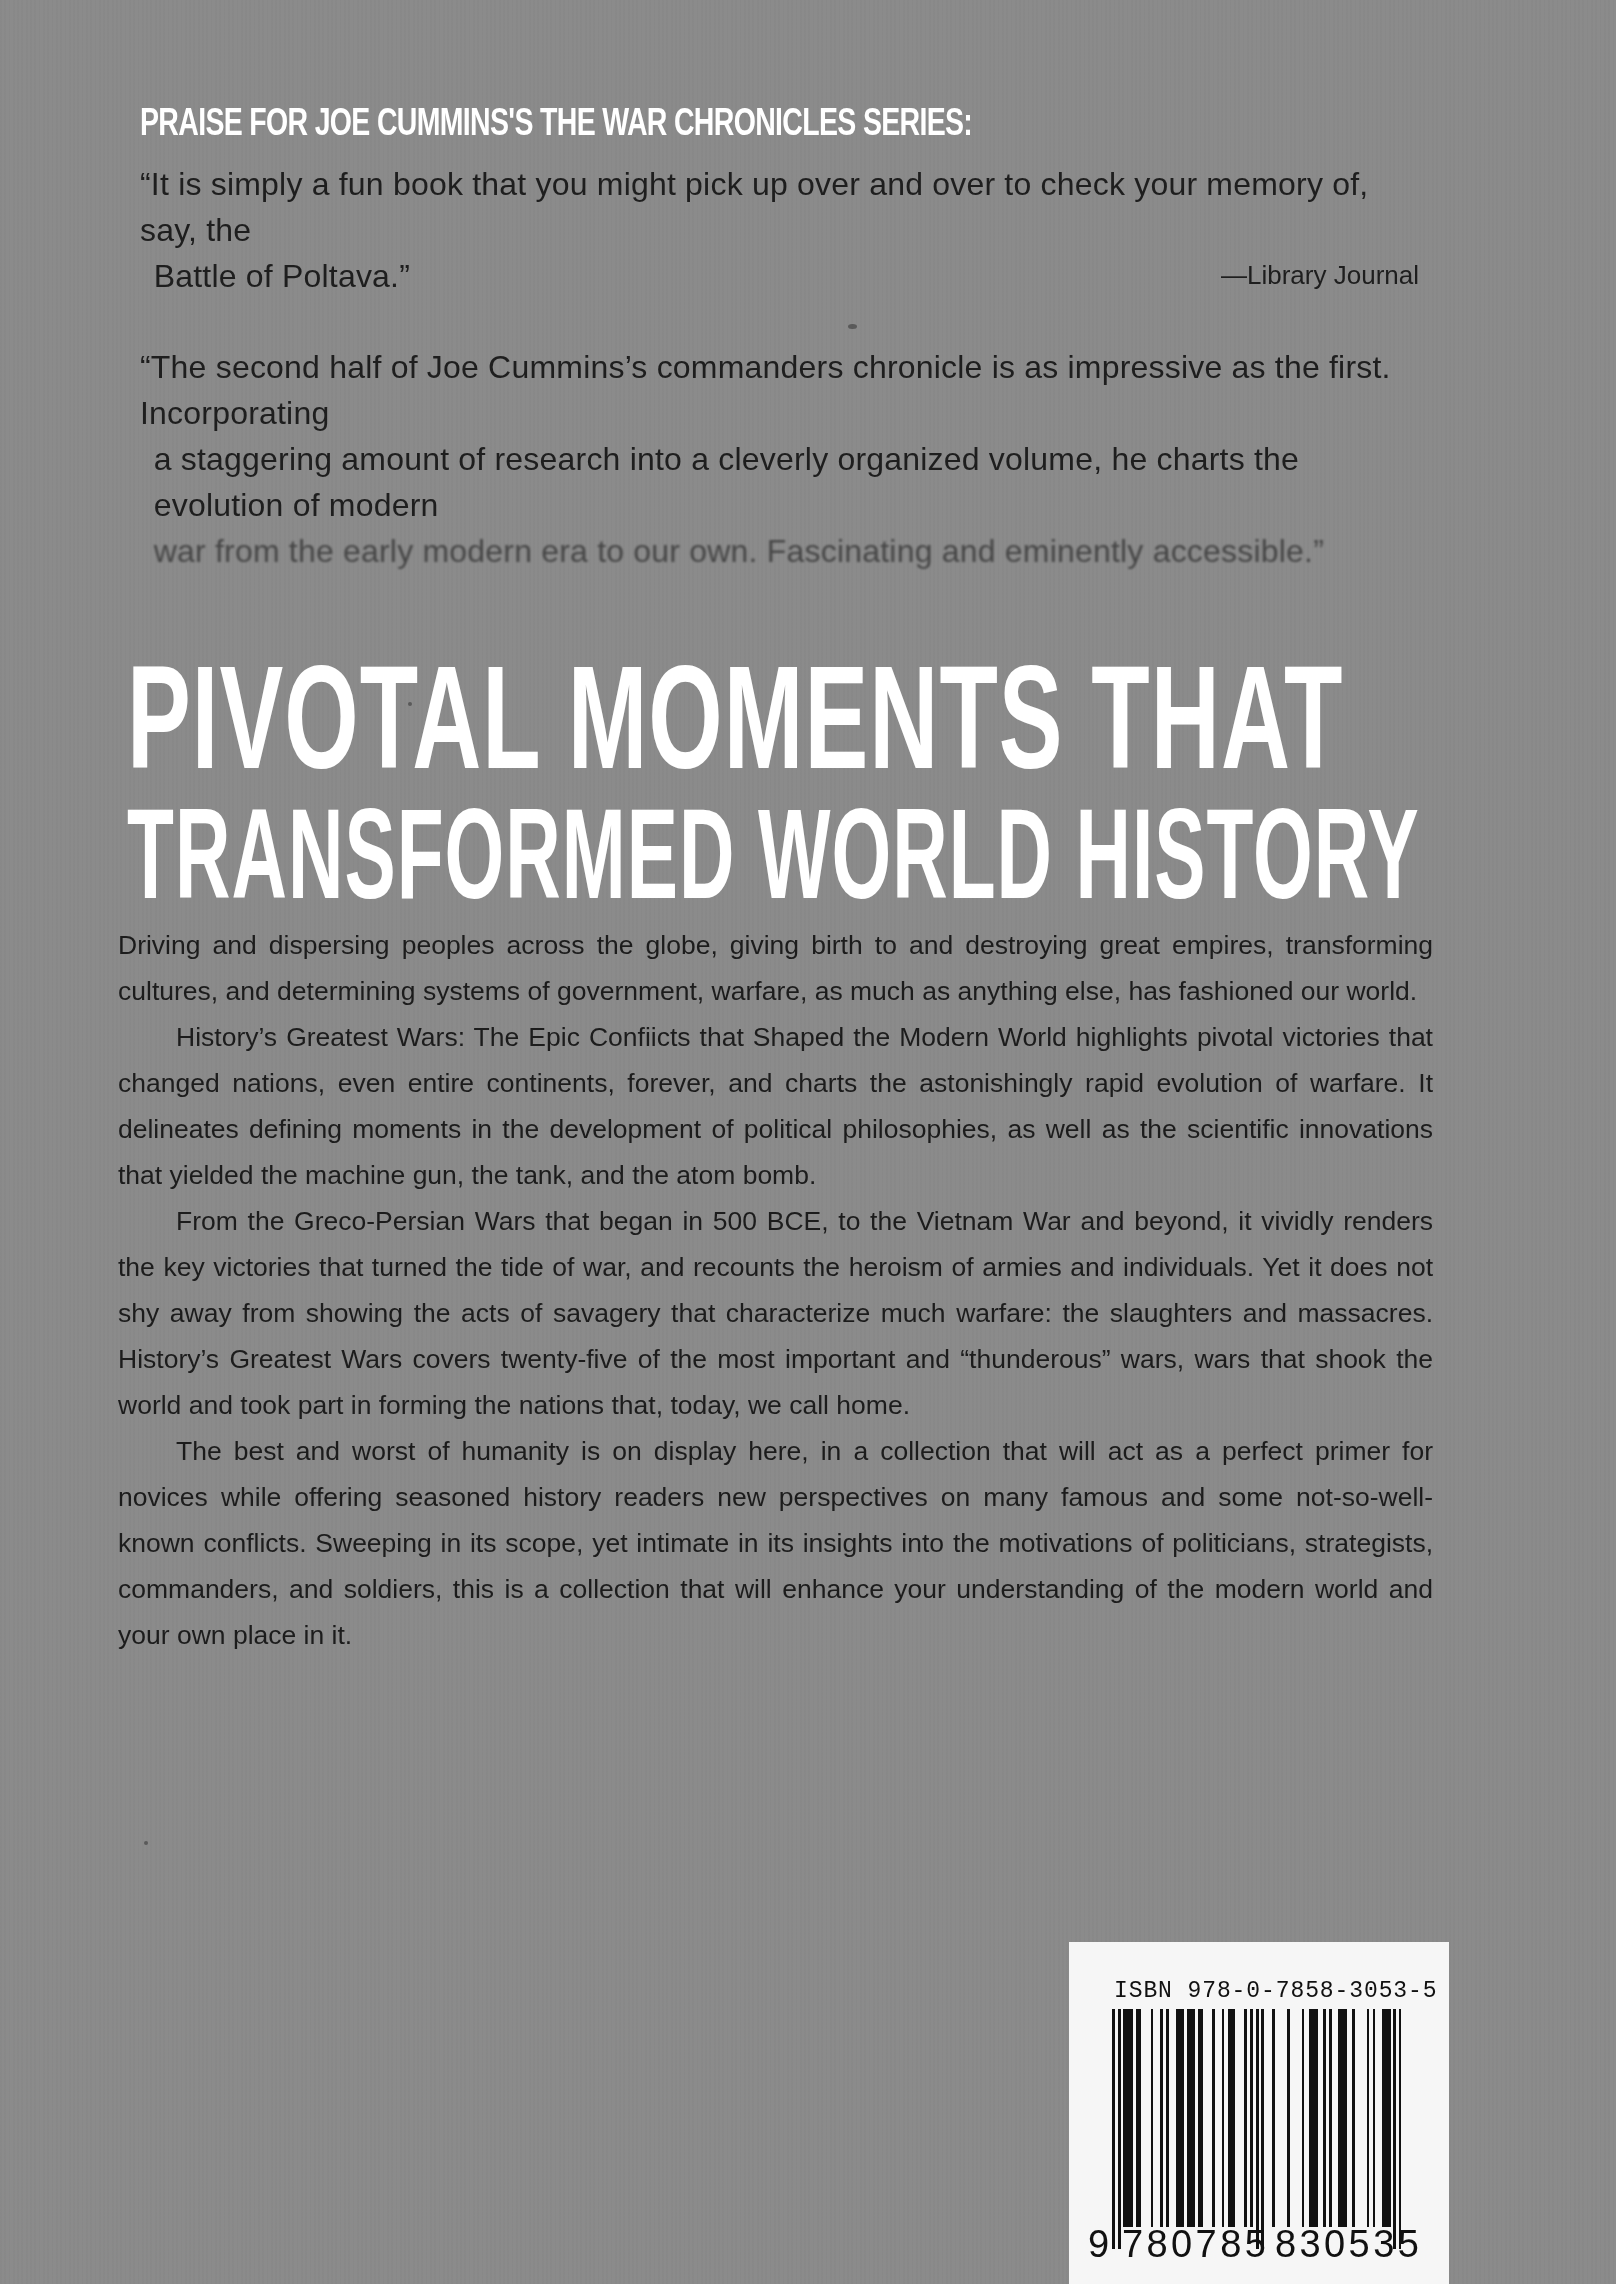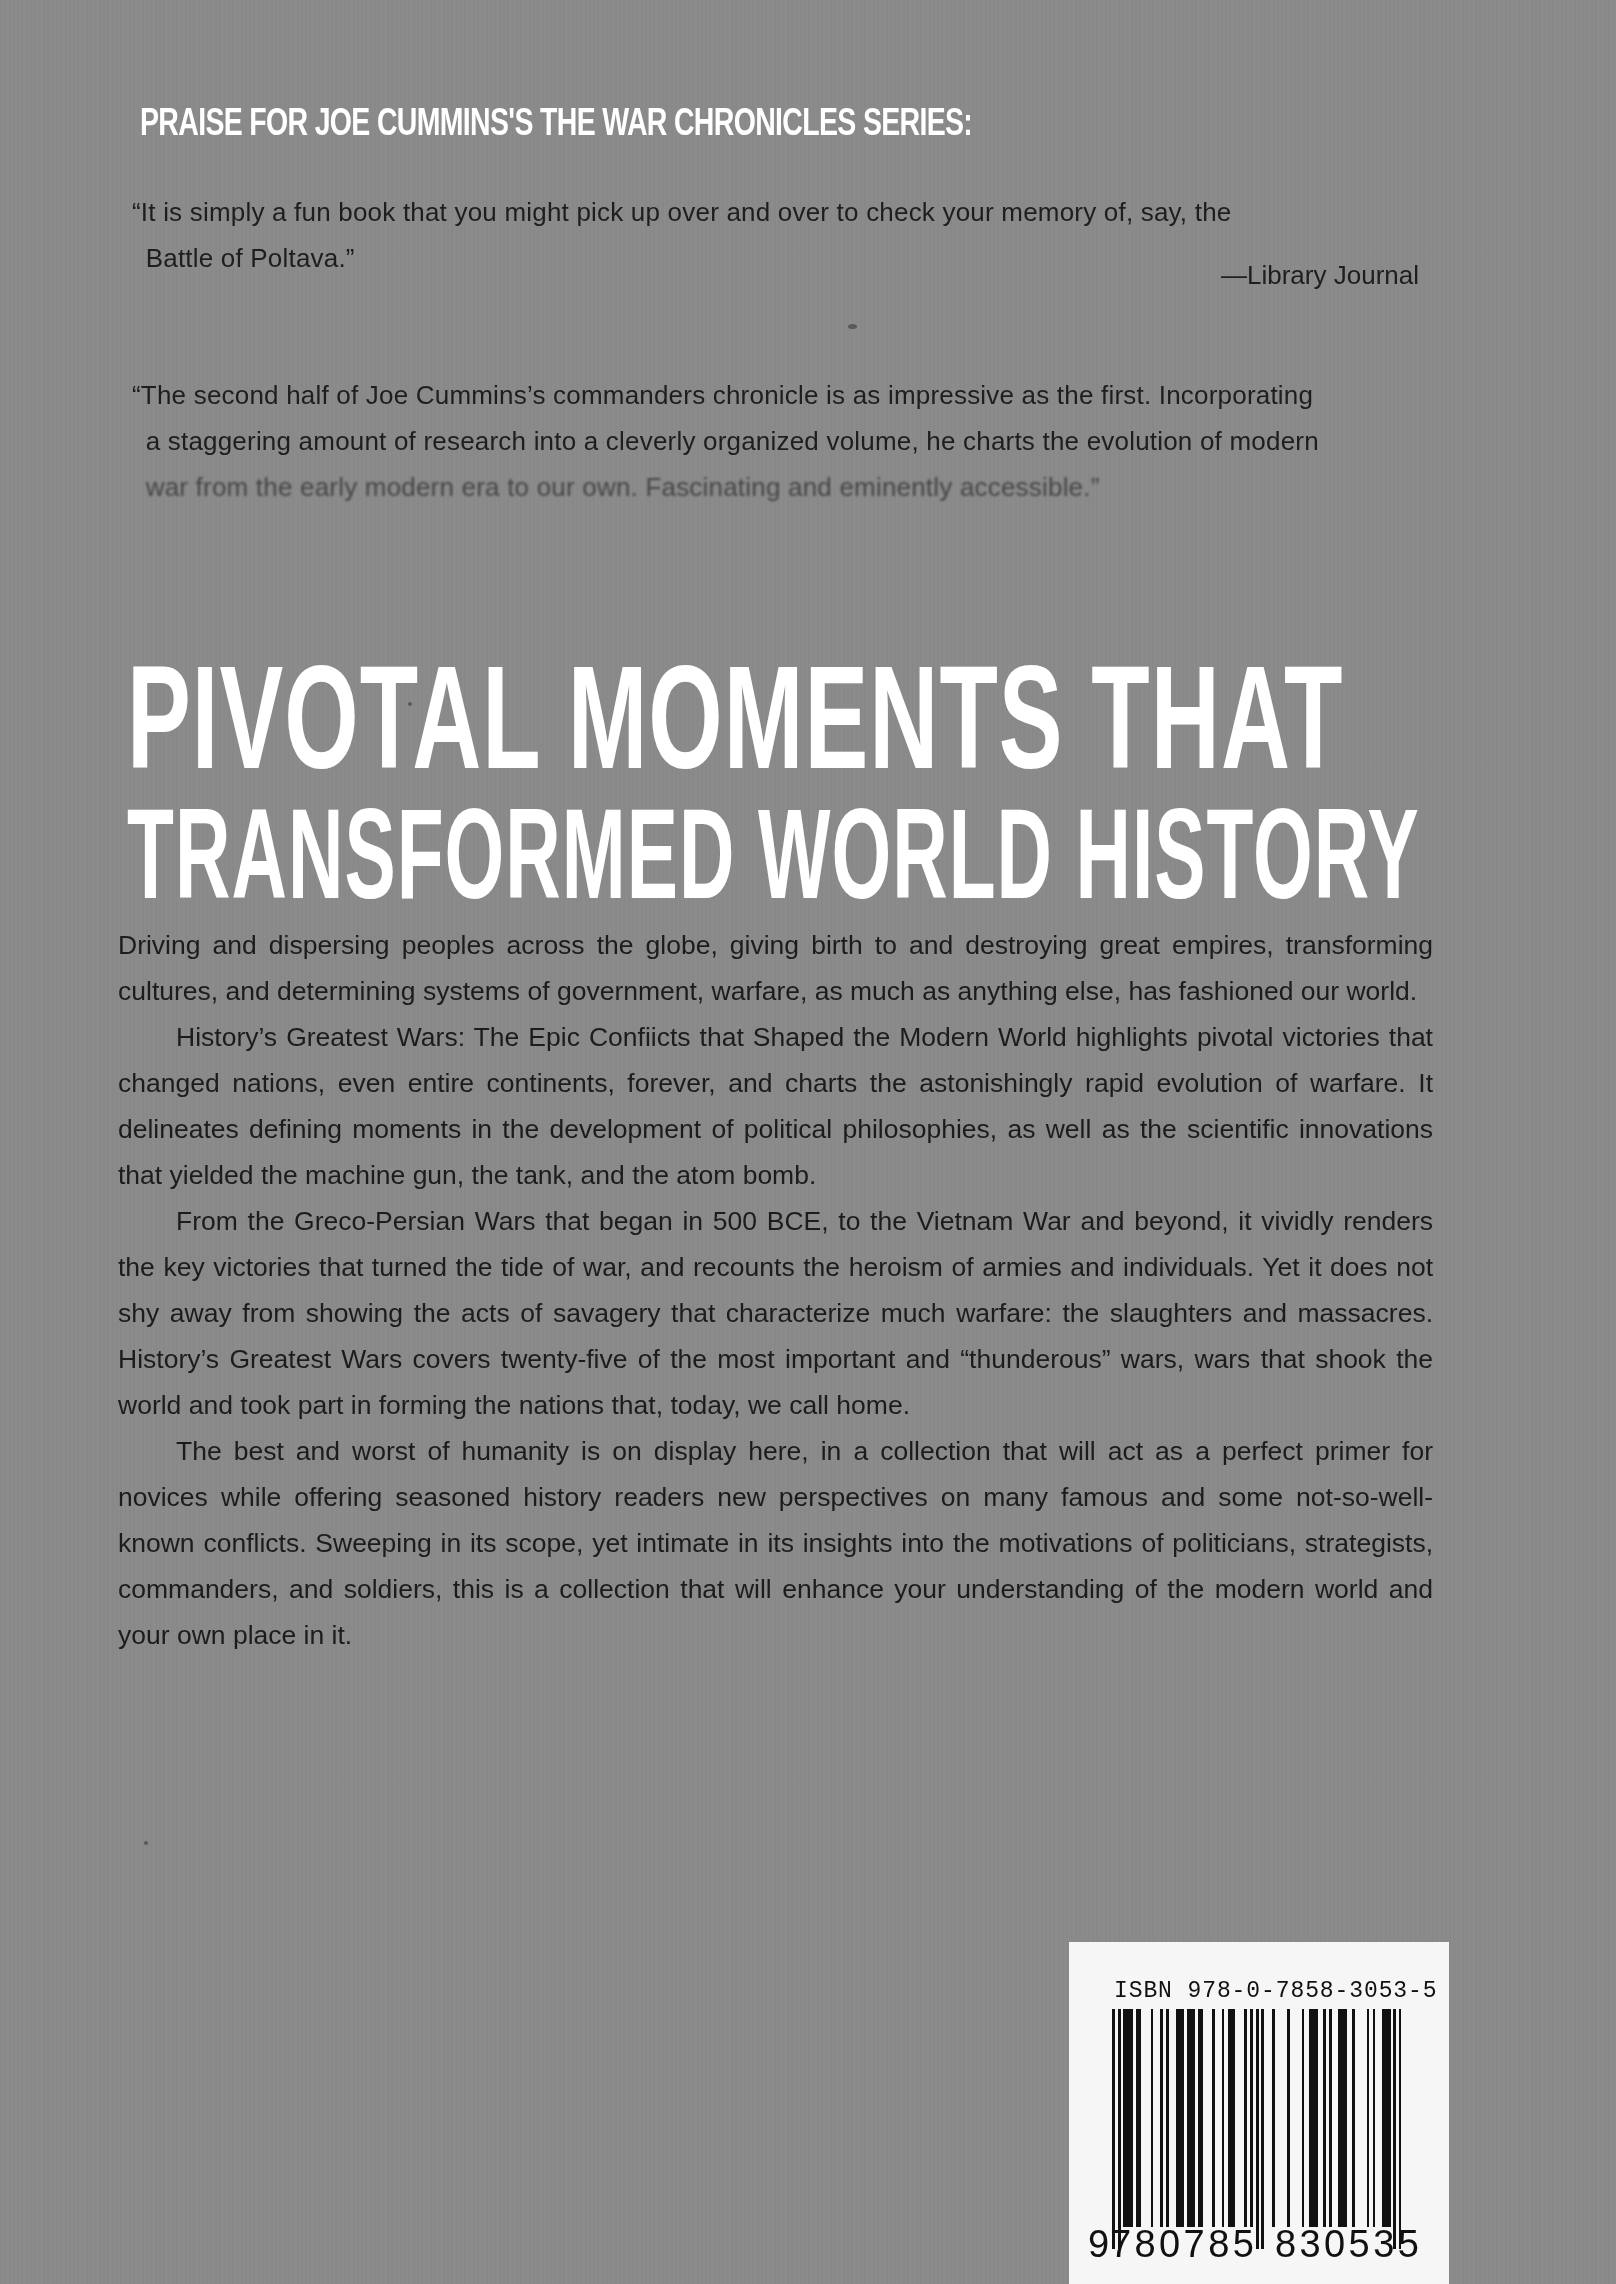--- a/index.html
+++ b/index.html
@@ -31,27 +31,26 @@
       font-size: 39px;
       line-height: 45px;
       color: #ffffff;
       letter-spacing: -0.9px;
       transform: scaleX(0.73);
       transform-origin: left top;
       white-space: nowrap;
     }
     .quote {
       position: absolute;
-      left: 132px;
+      left: 140px;
       width: 1285px;
-      font-size: 26px;
+      font-size: 32px;
       line-height: 46px;
       color: #1e1e1e;
       letter-spacing: 0.2px;
-      margin-top: 28px;
     }
     .quote .cont {
       padding-left: 13.7px;
     }
     .quote-1 { top: 161px; }
     .quote-2 { top: 344px; }
     .quote-2 .blurred {
       color: #3a3a3a;
       filter: blur(1.2px);
       opacity: 0.85;
@@ -149,21 +148,21 @@
       left: 19px;
       top: 283px;
       width: 343px;
       font-family: "Liberation Sans", sans-serif;
       font-size: 38px;
       line-height: 39px;
       color: #111;
       white-space: nowrap;
     }
     .ean-first { position: absolute; left: 0; }
-    .ean-left { position: absolute; left: 22px; letter-spacing: 3.4px; }
+    .ean-left { position: absolute; left: 34px; letter-spacing: 3.4px; }
     .ean-right { position: absolute; left: 187px; letter-spacing: 3.4px; }
 
     .speck {
       position: absolute;
       background: #3a3a3a;
       border-radius: 50%;
       opacity: 0.6;
     }
   </style>
 </head>

